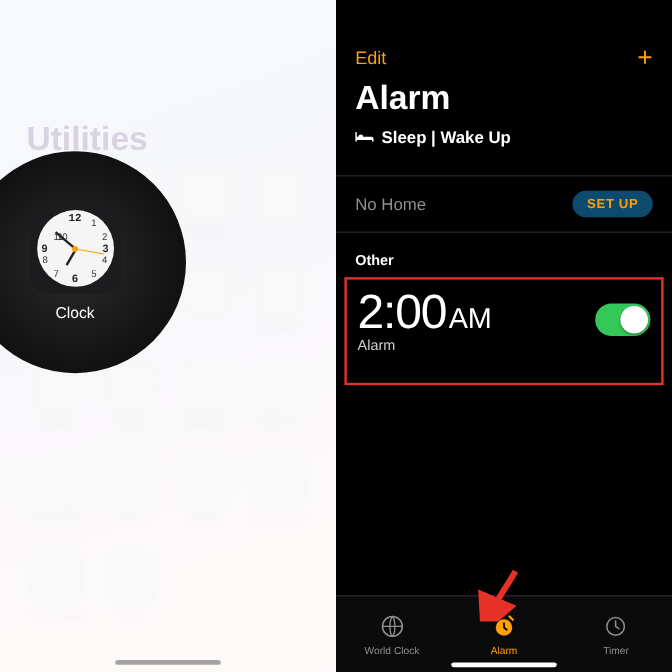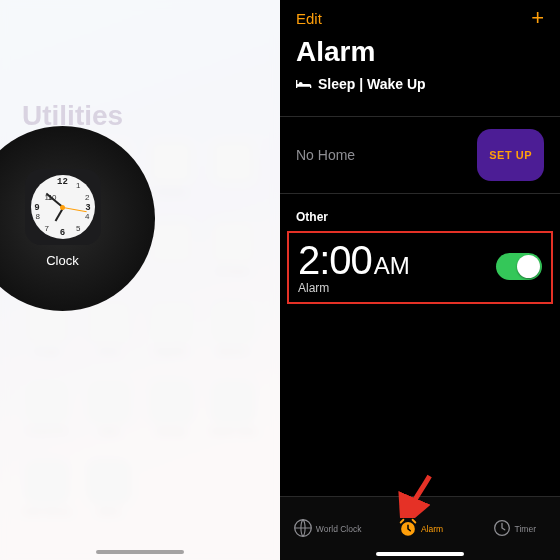--- a/index.html
+++ b/index.html
@@ -74,50 +74,50 @@
 
   .home-indicator-l {
     position: absolute; bottom: 6px; left: 50%; transform: translateX(-50%);
     width: 88px; height: 4px; border-radius: 3px; background: rgba(0,0,0,0.35);
     z-index: 6;
   }
 
   
   .nav {
     height: 36px; display: flex; align-items: center; justify-content: space-between;
-    padding: 0 16px; font-size: 15px;
+    padding: 0 16px; font-size: 15px; margin-top: 30px;
   }
   .nav-edit { color: #ff9f0a; }
   .nav-add  { color: #ff9f0a; font-size: 22px; font-weight: 300; }
   .title {
     padding: 0 16px; font-size: 28px; font-weight: 700;
   }
   .sleep-row {
     display: flex; align-items: center; gap: 6px;
     padding: 8px 16px 24px 16px; font-size: 14px; font-weight: 600;
     border-bottom: 0.5px solid #2a2a2a;
   }
   .bed-icon { width: 16px; height: 12px; position: relative; }
   .bed-icon svg { display: block; }
   .noalarm-row {
     display: flex; align-items: center; justify-content: space-between;
     padding: 12px 16px;
     border-bottom: 0.5px solid #2a2a2a;
     color: #8e8e93; font-size: 14px;
   }
   .setup-btn {
-    border: none; background: #4c1d95; color: #ff9f0a;
-    padding: 20px 12px; border-radius: 14px;
+    border: none; background: #0c4a6e; color: #ff9f0a;
+    padding: 5px 12px; border-radius: 14px;
     font-size: 11px; letter-spacing: 0.5px; font-weight: 600;
   }
   .section-other {
     padding: 16px 16px 6px 16px; font-size: 12px; font-weight: 600;
   }
   .alarm-row {
-    margin: 2px 8px; padding: 6px 10px 8px 10px;
+    margin: 2px 8px; padding: 6px 10px 25px 10px;
     display: flex; align-items: center; justify-content: space-between;
     outline: 2px solid #e53126; outline-offset: -1px;
   }
   .alarm-time { display: flex; align-items: baseline; gap: 2px; }
   .alarm-time .hhmm { font-size: 40px; font-weight: 300; letter-spacing: -1px; }
   .alarm-time .ampm { font-size: 24px; font-weight: 400; }
   .alarm-sub { font-size: 12px; color: #cfcfcf; margin-top: -2px; }
   .toggle {
     position: relative; width: 46px; height: 27px; border-radius: 14px; background: #34c759;
   }
@@ -125,21 +125,21 @@
     position: absolute; top: 2px; right: 2px; width: 23px; height: 23px; border-radius: 50%;
     background: #fff; box-shadow: 0 1px 2px rgba(0,0,0,.4);
   }
 
   .tabbar {
     position: absolute; bottom: 0; left: 0; right: 0;
     height: 64px; border-top: 0.5px solid #2a2a2a;
     display: flex; background: #0b0b0b;
   }
   .tab {
-    flex: 1; display: flex; flex-direction: row; align-items: center; justify-content: center;
+    flex: 1; display: flex; flex-direction: column; align-items: center; justify-content: center;
     gap: 2px; font-size: 8.5px; color: #8e8e93;
   }
   .tab.active { color: #ff9f0a; }
   .tab svg { width: 22px; height: 22px; }
   .home-indicator-r {
     position: absolute; bottom: 4px; left: 50%; transform: translateX(-50%);
     width: 88px; height: 4px; border-radius: 3px; background: #fff;
   }
 
   

